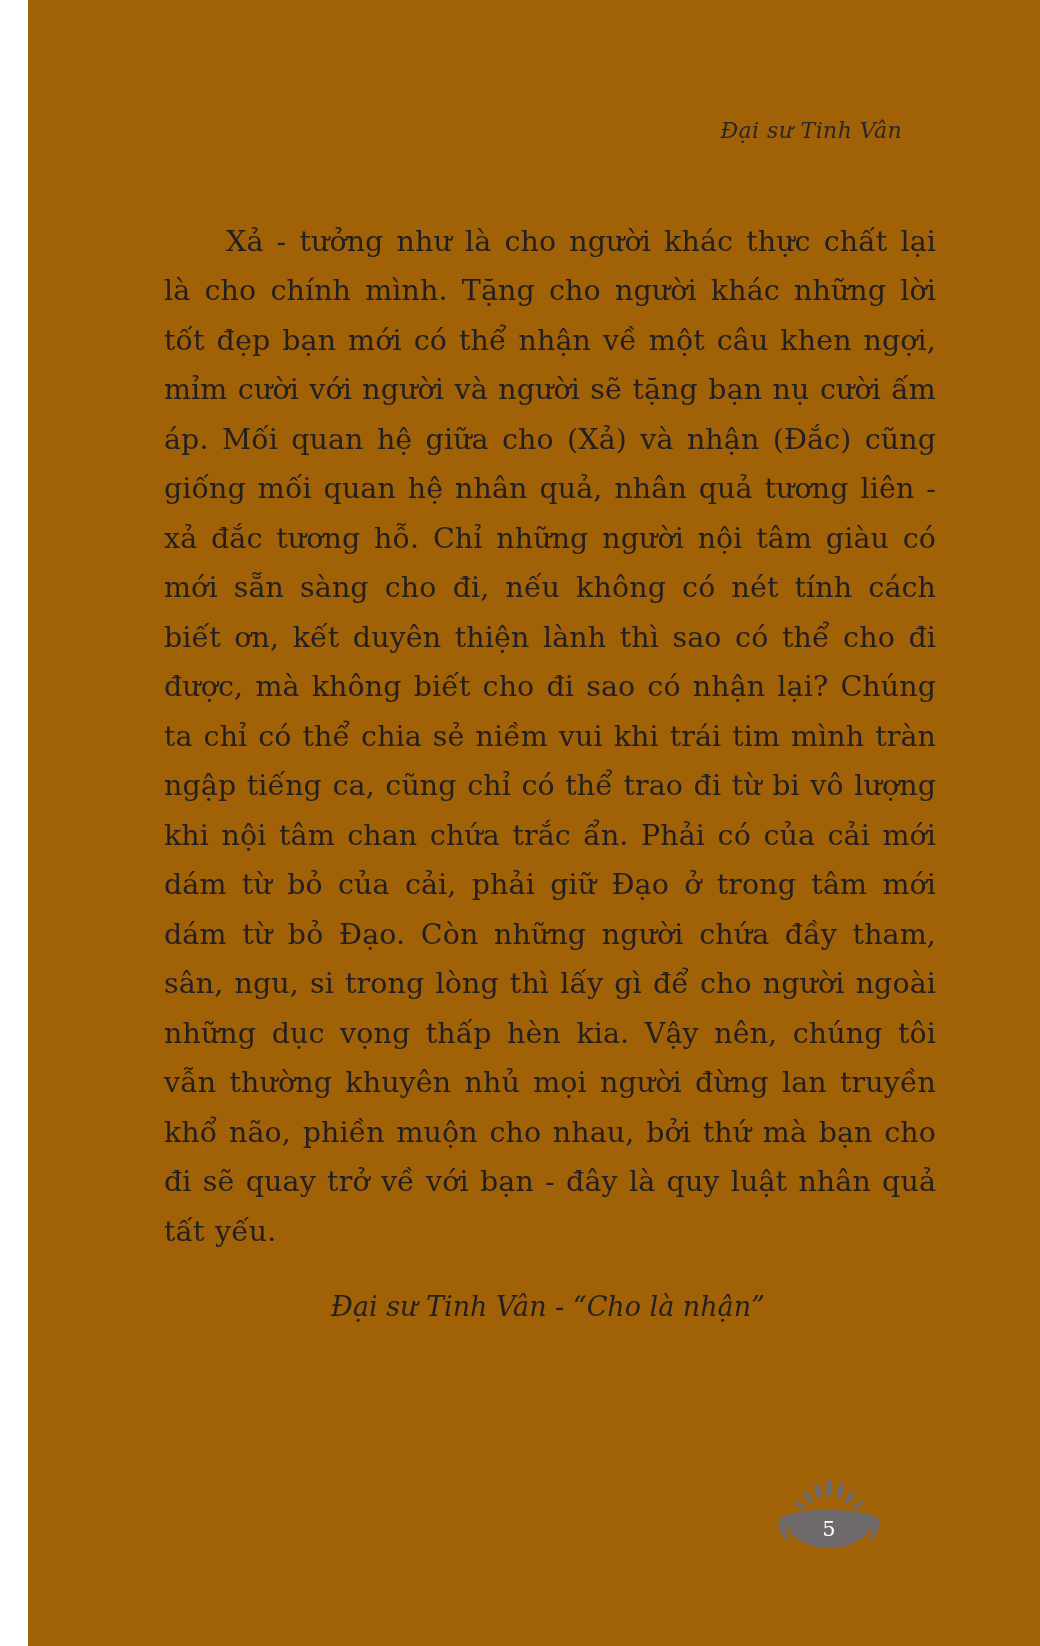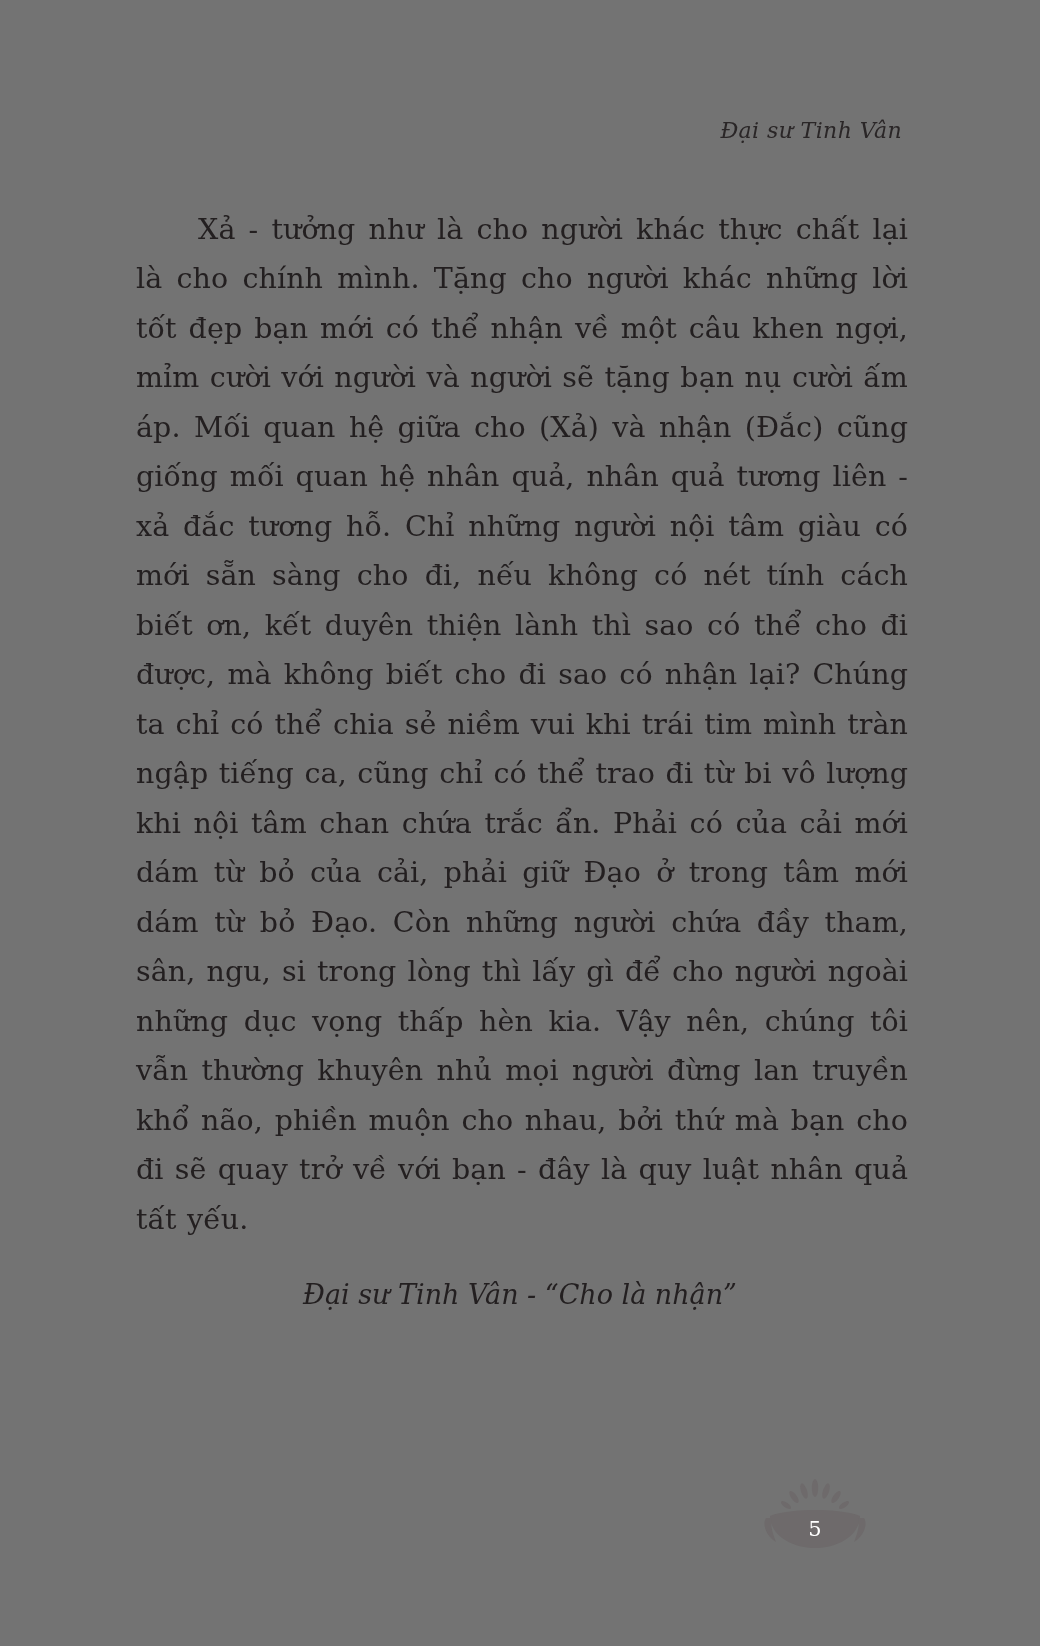--- a/index.html
+++ b/index.html
@@ -11,39 +11,40 @@
     width: 1040px;
     height: 1646px;
     position: relative;
     font-family: "Liberation Serif", serif;
     color: #231f20;
     overflow: hidden;
   }
   .page {
     position: absolute;
     inset: 0;
-    background: #737373;
+    background: #a16207;
+    margin-left: 28px;
   }
   
   .running-head {
     position: absolute;
     top: 118px;
     right: 138px;
     font-family: "DejaVu Serif", serif;
     font-style: italic;
     font-size: 22px;
     letter-spacing: 0.4px;
     color: #2a2627;
     white-space: nowrap;
   }
   
   .body-block {
     position: absolute;
     left: 136px;
-    top: 176px;
+    top: 188px;
     width: 772px;
   }
   .body-text {
     font-family: "DejaVu Serif", serif;
     font-size: 28.5px;
     line-height: 49.5px;
     text-align: justify;
     text-indent: 62px;
     color: #231f20;
     letter-spacing: 0.1px;

